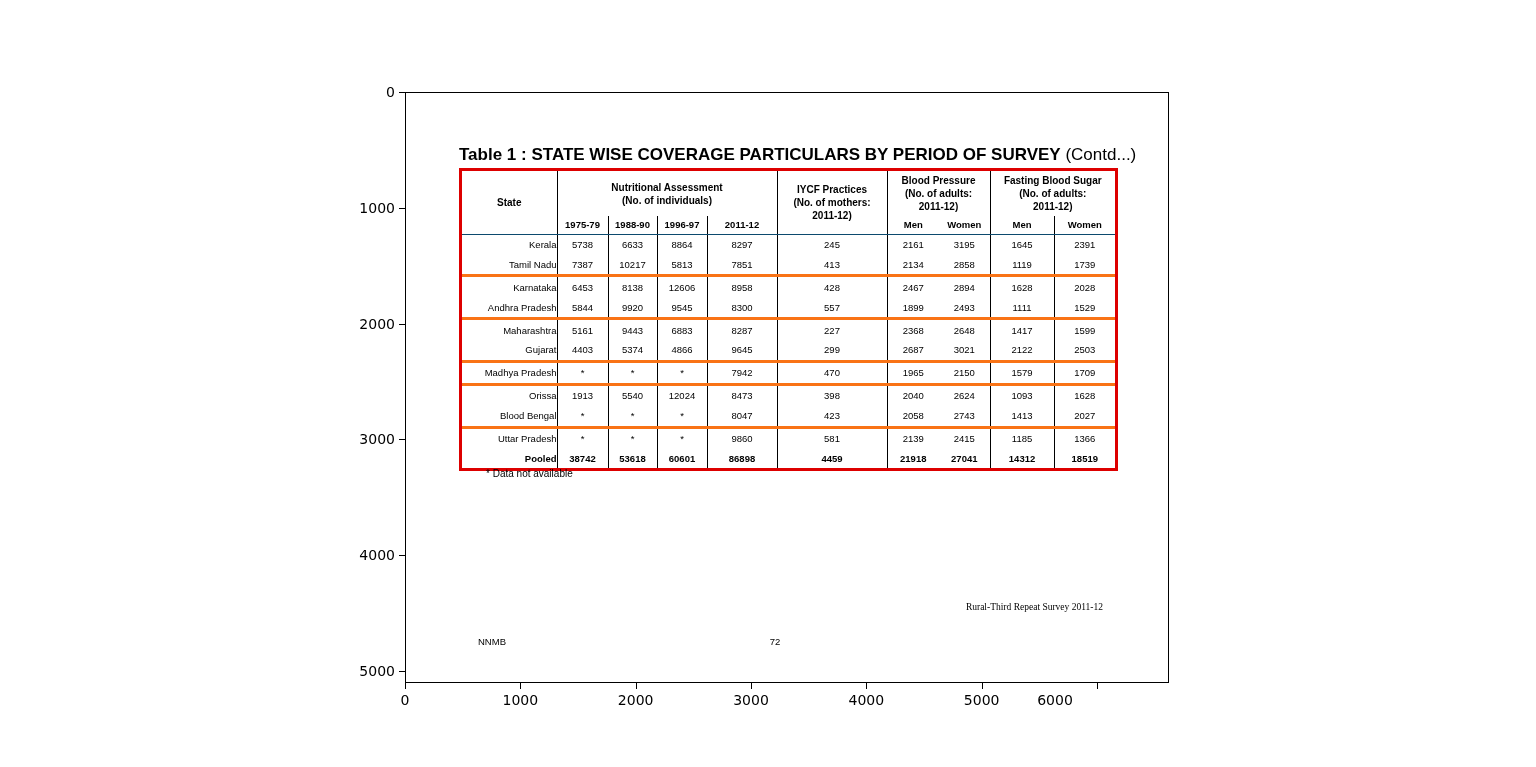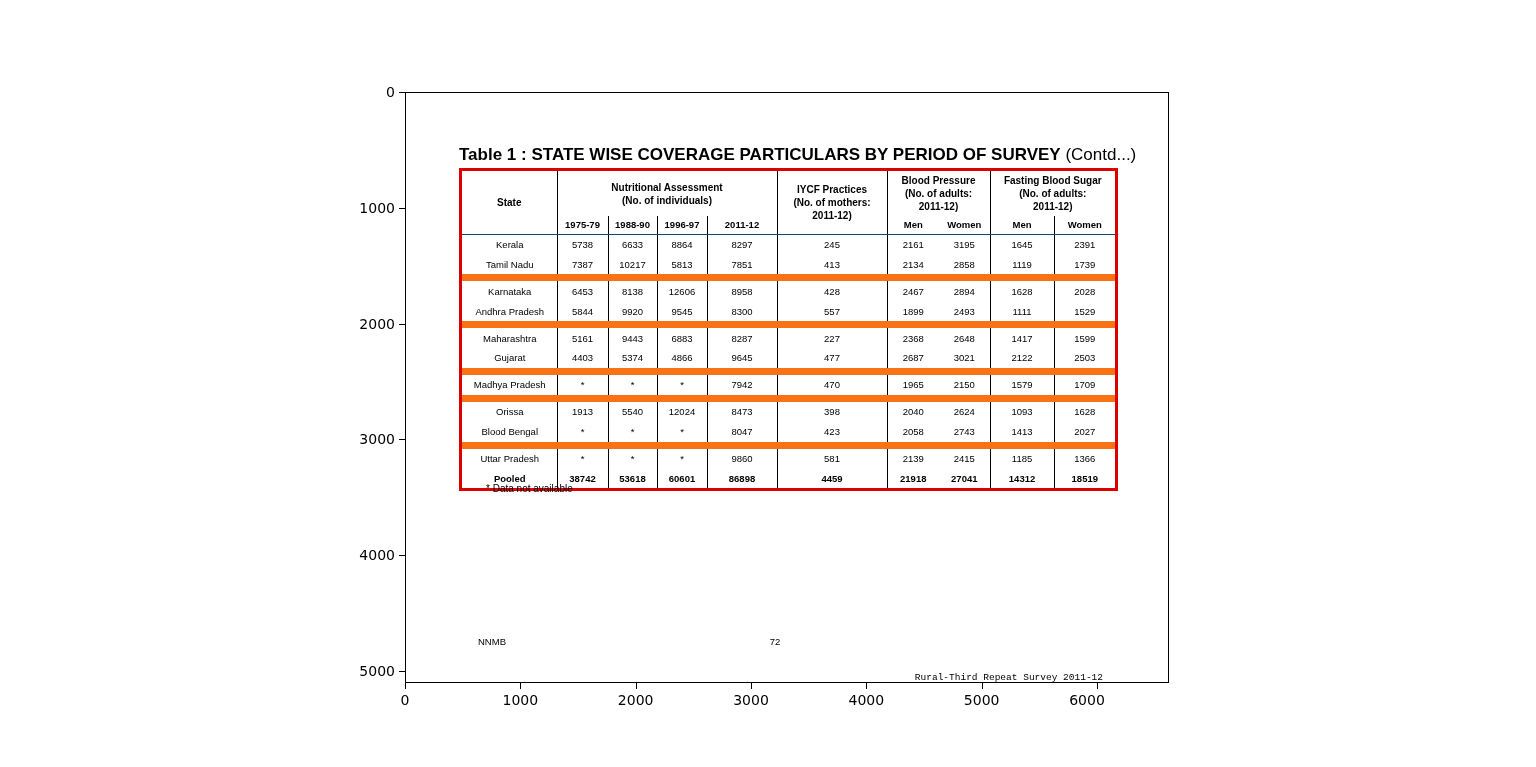--- a/index.html
+++ b/index.html
@@ -26,27 +26,27 @@
   
   thead td{text-align:center;font-weight:bold;vertical-align:middle;}
   .hdr-main{height:45px;font-size:10px;line-height:13px;}
   .hdr-sub{height:18px;font-size:9.5px;}
   .hdr-span{vertical-align:middle;font-size:10px;line-height:13px;}
   thead tr:last-child td, thead td[rowspan]{border-bottom:1px solid #0c4a6e;}
   thead .years{border-top:1px solid #000;}
   thead .mw{border-top:1px solid #000;}
   
   tbody td{height:19.9px;font-size:9.5px;text-align:center;vertical-align:middle;}
-  tbody td.state-cell{text-align:center;padding-left:1px;}
-  tbody tr.group-start td{border-top:7px solid #f97316;}
+  tbody td.state-cell{text-align:right;padding-left:1px;}
+  tbody tr.group-start td{border-top:3px solid #f97316;}
   tbody tr.bold-row td{font-weight:bold;}
-  .footnote{position:absolute;left:486px;top:468px;font-size:10px;font-family:"Liberation Sans",sans-serif;margin-top:15px;}
+  .footnote{position:absolute;left:486px;top:468px;font-size:10px;font-family:"Liberation Sans",sans-serif;}
   .footer-left{position:absolute;left:478px;top:636px;font-size:9.5px;font-family:"Liberation Sans",sans-serif;}
   .footer-center{position:absolute;left:775px;top:636px;transform:translateX(-50%);font-size:9.5px;font-family:"Liberation Sans",sans-serif;}
-  .footer-right{position:absolute;left:1103px;top:672px;transform:translateX(-100%);font-size:9.5px;white-space:nowrap;font-family:Liberation Mono, monospace;}
+  .footer-right{position:absolute;left:1103px;top:602px;transform:translateX(-100%);font-size:9.5px;white-space:nowrap;font-family:Liberation Serif, serif;}
 </style>
 </head>
 <body>
 
 <div class="canvas">
 
   <div class="plot-frame"></div>
   <div id="ticks">
       <div class="ytick-mark" style="top: 92px;"></div>
       <div class="ytick-label" style="left: 395px; top: 92px;">0</div>
@@ -66,21 +66,21 @@
       <div class="xtick-label" style="left: 520.333px; top: 692px;">1000</div>
       <div class="xtick-mark" style="left: 635.666px;"></div>
       <div class="xtick-label" style="left: 635.666px; top: 692px;">2000</div>
       <div class="xtick-mark" style="left: 750.999px;"></div>
       <div class="xtick-label" style="left: 750.999px; top: 692px;">3000</div>
       <div class="xtick-mark" style="left: 866.332px;"></div>
       <div class="xtick-label" style="left: 866.332px; top: 692px;">4000</div>
       <div class="xtick-mark" style="left: 981.665px;"></div>
       <div class="xtick-label" style="left: 981.665px; top: 692px;">5000</div>
       <div class="xtick-mark" style="left: 1097px;"></div>
-      <div class="xtick-label" style="left: 1087px; top: 692px;">6000</div>
+      <div class="xtick-label" style="left: 1055px; top: 692px;">6000</div>
     </div>
 
   <div class="doc">
     <div class="doc-title"><span>Table 1 : STATE WISE COVERAGE PARTICULARS BY PERIOD OF SURVEY</span><span class="suffix"> (Contd...)</span></div>
 
     <div class="tbl-wrap">
       <table class="nnmb">
         <colgroup>
           <col style="width:95px">
             <col style="width:51px">
@@ -187,21 +187,21 @@
               <td>2648</td>
               <td class="vl">1417</td>
               <td class="vl">1599</td>
             </tr>
             <tr>
               <td class="state-cell">Gujarat</td>
               <td class="vl">4403</td>
               <td class="vl">5374</td>
               <td class="vl">4866</td>
               <td class="vl">9645</td>
-              <td class="vl">477</td>
+              <td class="vl">299</td>
               <td class="vl">2687</td>
               <td>3021</td>
               <td class="vl">2122</td>
               <td class="vl">2503</td>
             </tr>
             <tr class="group-start">
               <td class="state-cell">Madhya Pradesh</td>
               <td class="vl">*</td>
               <td class="vl">*</td>
               <td class="vl">*</td>

